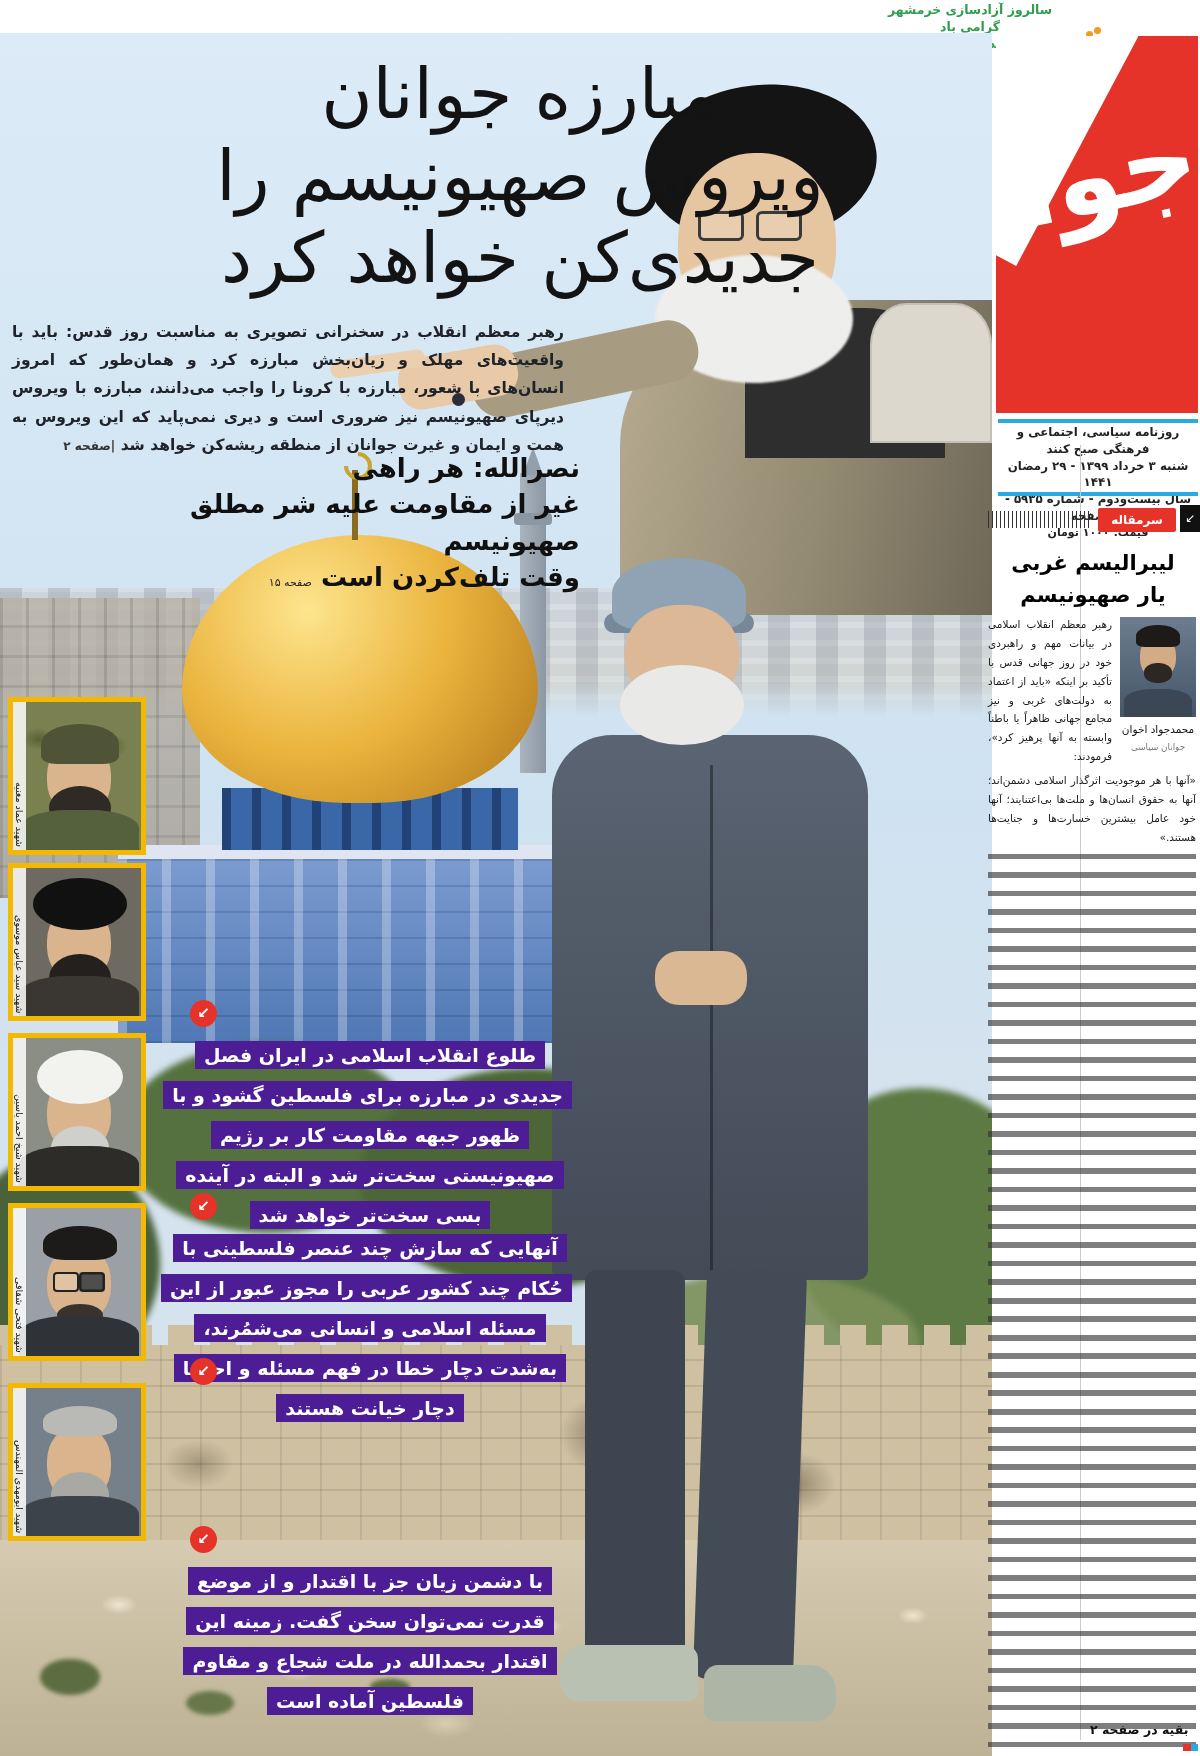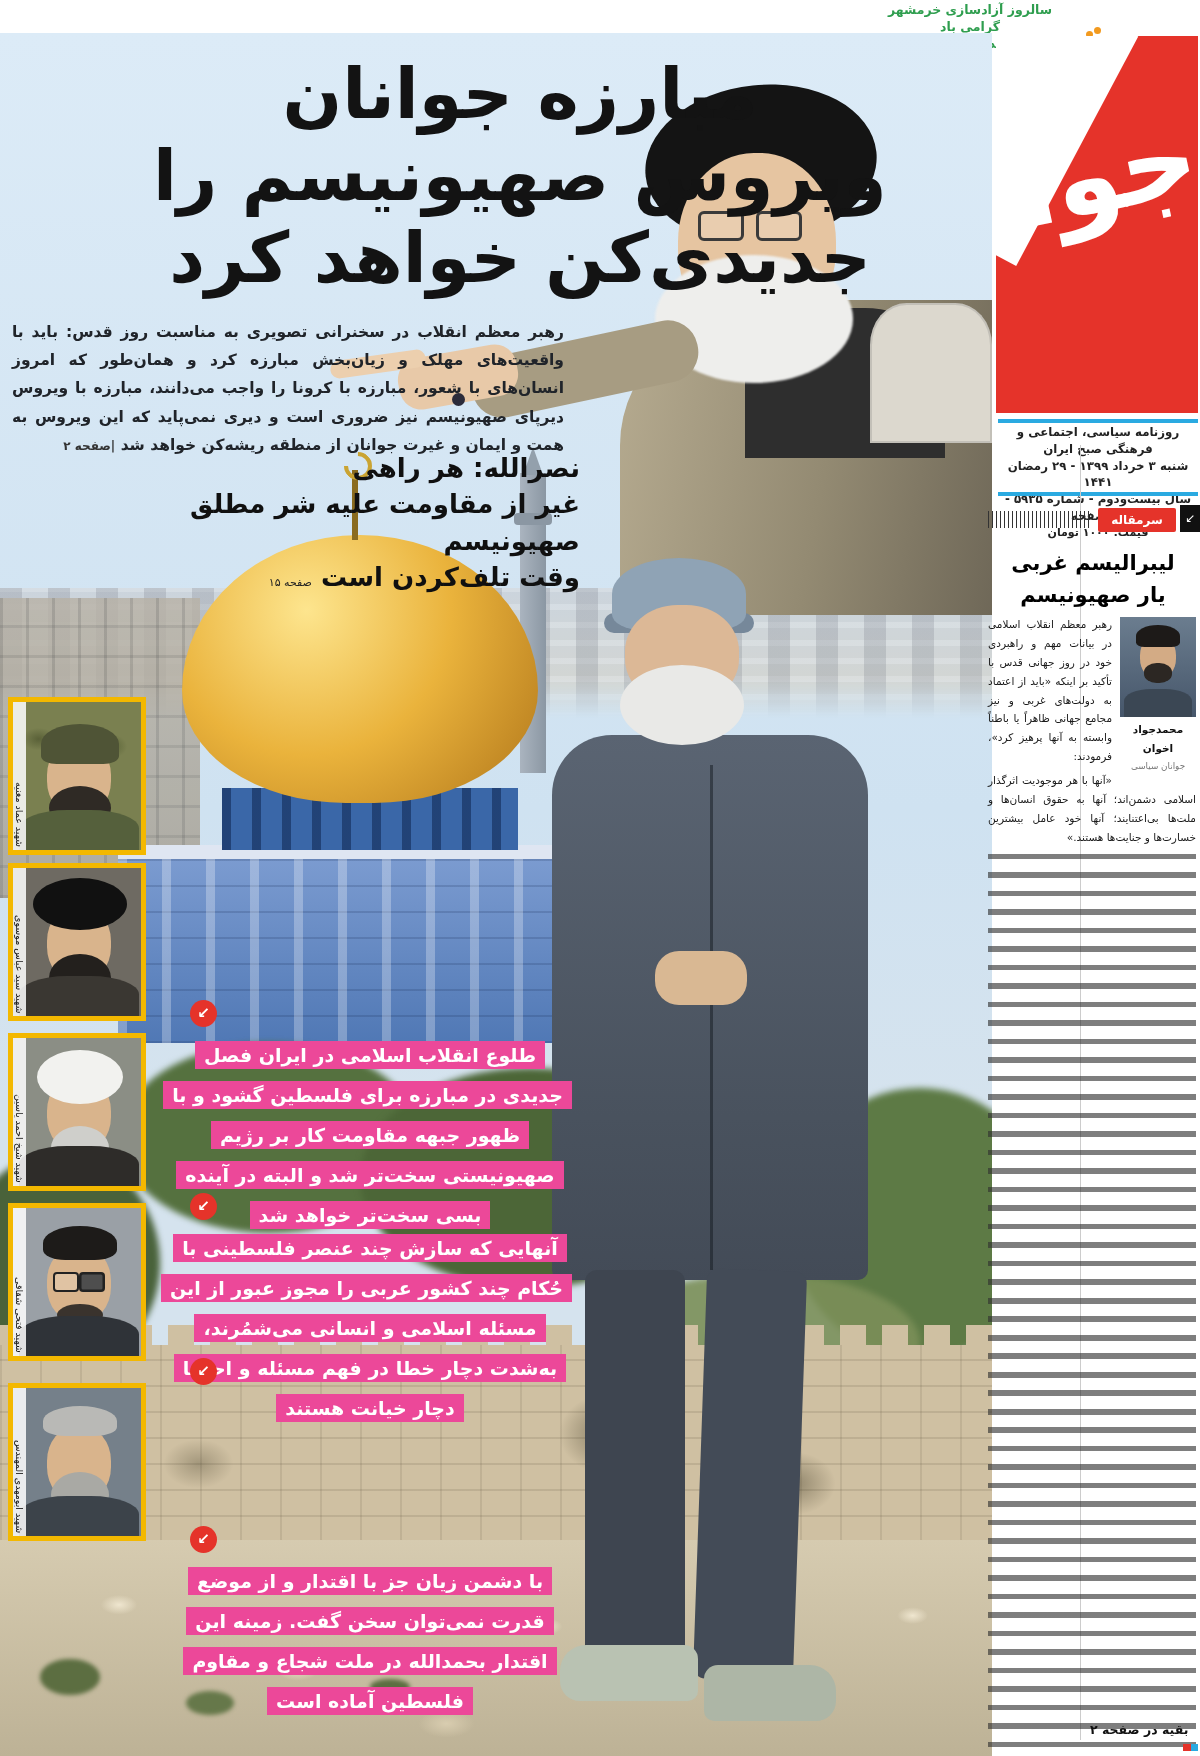--- a/index.html
+++ b/index.html
@@ -113,21 +113,21 @@
   .so-jacket{left:552px;top:702px;width:316px;height:545px;border-radius:60px 60px 10px 10px;
     background:linear-gradient(#5a6472,#49525e 70%,#434b57);}
   .so-jacket:before{content:"";position:absolute;left:50%;top:30px;bottom:10px;width:3px;background:rgba(20,25,32,.5);}
   .so-hands{left:655px;top:918px;width:92px;height:54px;border-radius:24px;background:#d9b893;}
   .so-leg1{left:585px;top:1237px;width:100px;height:395px;background:#3e4550;border-radius:12px;}
   .so-leg2{left:700px;top:1237px;width:100px;height:410px;background:#434b57;border-radius:12px;transform:rotate(2deg);}
   .so-shoe1{left:560px;top:1612px;width:138px;height:56px;border-radius:26px 14px 10px 20px;background:#b9c2b2;}
   .so-shoe2{left:704px;top:1632px;width:132px;height:56px;border-radius:14px 26px 20px 10px;background:#adb6a6;}
 
   
-  .headline{position:absolute;left:140px;top:54px;width:760px;text-align:center;color:#131313;font-weight:700;font-size:70px;line-height:1.17;letter-spacing:-1px;}
+  .headline{position:absolute;left:140px;top:54px;width:760px;text-align:center;color:#131313;font-weight:400;font-size:70px;line-height:1.17;letter-spacing:-1px;}
   .standfirst{position:absolute;left:12px;top:318px;width:552px;font-size:15.5px;font-weight:700;color:#20242a;line-height:1.82;text-align:justify;}
   .standfirst .pref{font-size:12px;font-weight:700;color:#333;}
   .nasr{position:absolute;left:88px;top:450px;width:492px;color:#101010;font-weight:800;font-size:26px;line-height:1.4;}
   .nasr .pref{font-size:11px;font-weight:400;color:#222;}
 
   
   .martyr{position:absolute;left:8px;width:138px;height:158px;border:5px solid #f3b800;overflow:hidden;}
   .martyr .cap{position:absolute;left:0;top:0;height:100%;writing-mode:vertical-rl;font-size:9.5px;color:#151515;background:rgba(255,255,255,.85);padding:3px 1px;z-index:3;}
   .martyr .head{position:absolute;left:34px;top:38px;width:64px;height:76px;border-radius:46%;background:#d9b48c;z-index:1;}
   .martyr .wear{position:absolute;z-index:2;}
@@ -152,39 +152,39 @@
   .m4 .head:before{content:"";position:absolute;left:6px;top:26px;width:22px;height:16px;border:2.5px solid #222;border-radius:4px;background:rgba(255,255,255,.2);box-shadow:26px 0 0 -2.5px rgba(255,255,255,.2),26px 0 0 0 #222;}
   .m5{top:1383px;background:#75808a;}
   .m5 .wear{left:30px;top:18px;width:74px;height:30px;border-radius:50% 50% 30% 30%;background:#b9b9b6;}
   .m5 .beard{left:38px;top:84px;width:58px;height:46px;background:#a9a9a4;}
   .m5 .body{background:#3c434a;}
 
   
   .qbox{position:absolute;left:168px;width:404px;text-align:center;z-index:5;}
   .qicon{position:absolute;left:22px;top:0;width:27px;height:27px;border-radius:50%;background:#e5332a;color:#fff;font-size:15px;font-weight:700;line-height:27px;text-align:center;}
   .qtext-wrap{display:block;margin-top:36px;}
-  .qtext{display:inline;background:#ec4899;color:#fff;font-size:19px;font-weight:700;line-height:2.1;padding:3px 9px;box-decoration-break:clone;-webkit-box-decoration-break:clone;}
+  .qtext{display:inline;background:#4c1d95;color:#fff;font-size:19px;font-weight:700;line-height:2.1;padding:3px 9px;box-decoration-break:clone;-webkit-box-decoration-break:clone;}
   .q1{top:1000px;} .q2{top:1193px;} .q3{top:1358px;} .q4{top:1526px;}
 
   
   .colsep{position:absolute;left:1080px;top:445px;width:1px;height:1295px;background:#ccc;}
   .barcode{position:absolute;left:988px;top:511px;width:104px;height:17px;
     background:repeating-linear-gradient(90deg,#333 0 1px,transparent 1px 4px);}
   .badge{position:absolute;left:1098px;top:508px;width:78px;height:24px;background:#e5332a;color:#fff;font-size:12px;font-weight:700;text-align:center;line-height:24px;border-radius:2px;}
   .corner-icon{position:absolute;left:1180px;top:505px;width:20px;height:27px;background:#111;color:#fff;font-size:12px;text-align:center;line-height:27px;}
   .ed-title{position:absolute;left:990px;top:548px;width:206px;text-align:center;font-size:21px;font-weight:800;color:#000;line-height:1.5;}
   .col-body{position:absolute;left:988px;top:615px;width:208px;font-size:10.5px;line-height:1.8;color:#1a1a1a;text-align:justify;direction:rtl;}
   .author{float:right;width:76px;margin:2px 0 5px 8px;text-align:center;}
   .author-photo{position:relative;width:76px;height:100px;background:linear-gradient(#6b7d8f,#46566a);overflow:hidden;}
   .author-photo i{position:absolute;display:block;}
   .author-photo .f{left:20px;top:18px;width:36px;height:44px;border-radius:46%;background:#d3ab85;}
   .author-photo .h{left:16px;top:8px;width:44px;height:22px;border-radius:50% 50% 20% 20%;background:#1d1a18;}
   .author-photo .b{left:24px;top:46px;width:28px;height:20px;border-radius:45%;background:#2c2723;}
   .author-photo .s{left:4px;top:72px;width:68px;height:30px;border-radius:40% 40% 0 0;background:#3b4754;}
-  .author-name{font-size:10.5px;font-weight:700;color:#111;margin-top:3px;}
+  .author-name{font-size:10.5px;font-weight:400;color:#111;margin-top:3px;}
   .author-role{font-size:8.8px;color:#777;margin-top:1px;}
   .col-body p{margin:0 0 5px 0;}
   .greek{margin-top:7px;height:935px;opacity:.62;
     background:repeating-linear-gradient(to bottom,#2f2f2f 0 5.5px,transparent 5.5px 18.5px);}
   .continued{position:absolute;left:1090px;top:1722px;font-size:12.5px;font-weight:800;color:#111;}
   .reg-mark{position:absolute;left:1183px;top:1744px;width:15px;height:7px;background:linear-gradient(90deg,#e5332a 0 50%,#2aaae1 50%);}
 </style>
 </head>
 <body>
 
@@ -243,21 +243,21 @@
     <div class="abs so-shoe1"></div>
     <div class="abs so-shoe2"></div>
   </div>
 
   <div class="masthead">
     <div class="mast-slash"></div>
     <div class="mast-logo">جوان</div>
   </div>
   <div class="rule r1"></div>
   <div class="mast-info">
-    <div class="l">روزنامه سیاسی، اجتماعی و فرهنگی صبح ایران</div>
+    <div class="l">روزنامه سیاسی، اجتماعی و فرهنگی صبح کنند</div>
     <div class="l">شنبه ۳ خرداد ۱۳۹۹ - ۲۹ رمضان ۱۴۴۱</div>
     <div class="l">سال بیست‌ودوم - شماره ۵۹۳۵ - ۱۶ صفحه</div>
     <div class="l price">قیمت: ۱۰۰۰ تومان</div>
   </div>
   <div class="rule r2"></div>
 
   <div class="headline">
     <div>مبارزه جوانان</div>
     <div>ویروس صهیونیسم را</div>
     <div>جدیدی‌کن خواهد کرد</div>

